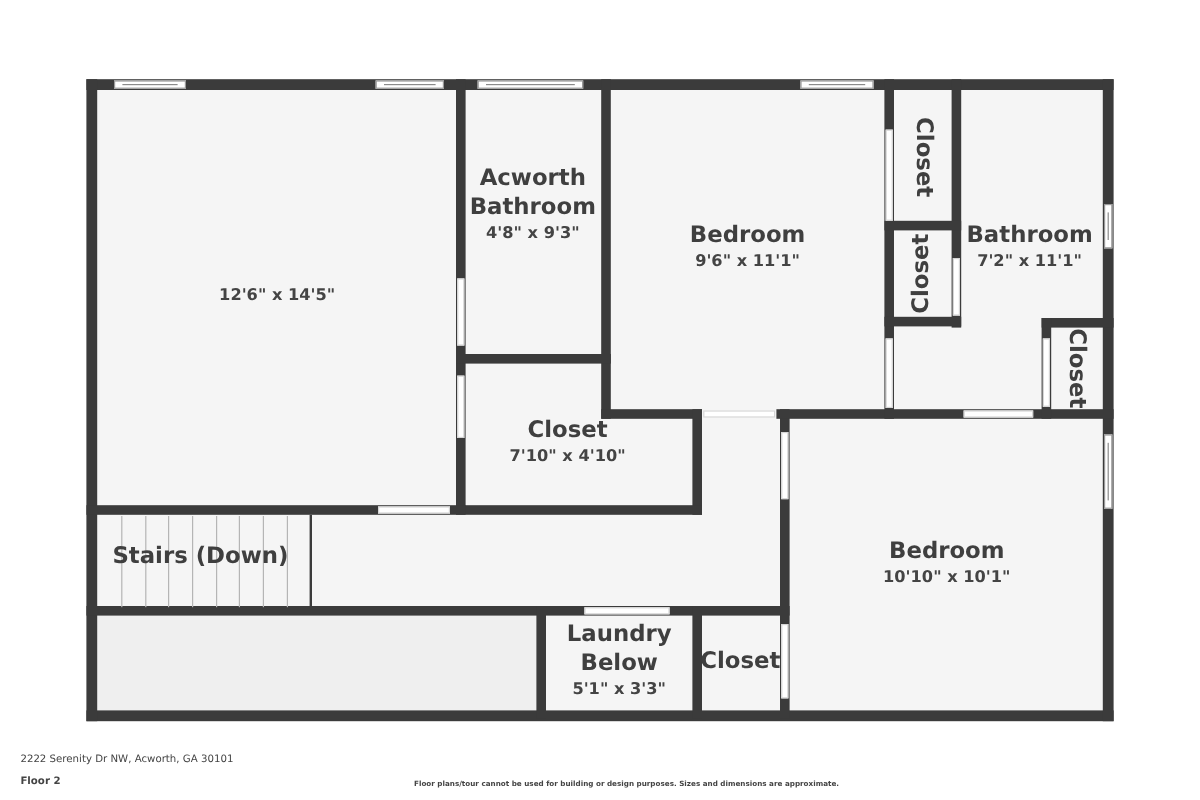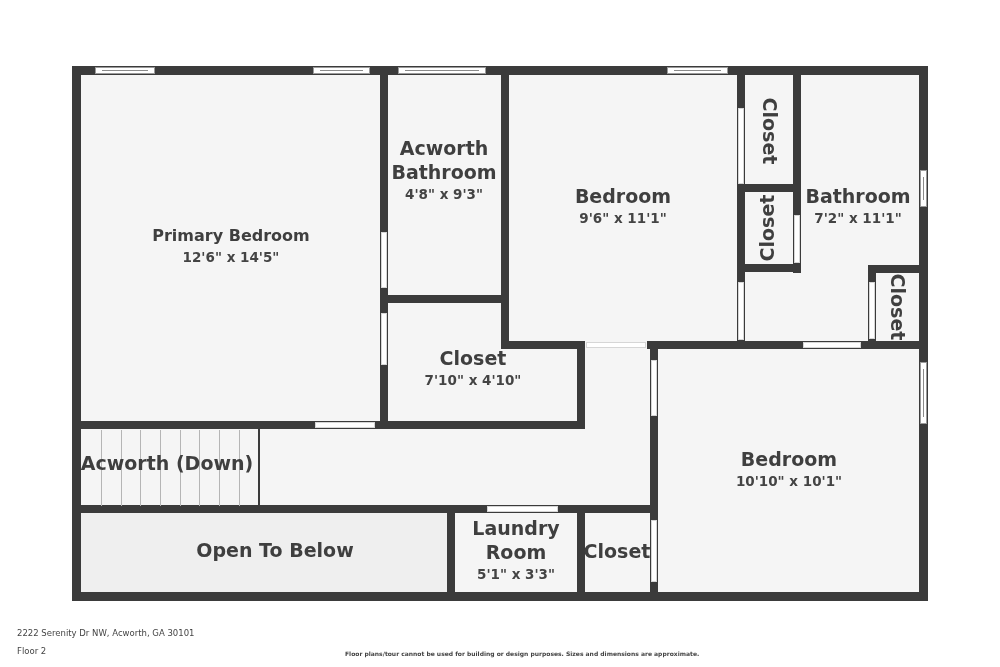--- a/index.html
+++ b/index.html
@@ -17,21 +17,21 @@
   .win.h::after { left: 6px; right: 6px; top: 50%; height: 1px; margin-top: -0.5px; }
   .win.v::after { top: 6px; bottom: 6px; left: 50%; width: 1px; margin-left: -0.5px; }
   .stair { position: absolute; top: 430px; width: 1px; height: 76px; background: #b5b5b5; }
   .label { position: absolute; text-align: center; transform: translate(-50%, -50%); white-space: nowrap; }
   .label .name { font-weight: bold; font-size: 16px; line-height: 22px; display: block; color: #3f3f3f; }
   .label .name.big { font-size: 19px; line-height: 24px; }
   .label .dim { font-weight: bold; font-size: 13.5px; line-height: 20px; display: block; color: #444; }
   .label.rot-cw { transform: translate(-50%, -50%) rotate(90deg); }
   .label.rot-ccw { transform: translate(-50%, -50%) rotate(-90deg); }
   .footer-address { position: absolute; left: 17px; top: 628px; font-size: 8.5px; font-weight: normal; color: #444; }
-  .footer-floor { position: absolute; left: 17px; top: 646px; font-size: 8.5px; font-weight: normal; color: #444; text-align: right; }
+  .footer-floor { position: absolute; left: 17px; top: 646px; font-size: 8.5px; font-weight: bold; color: #444; text-align: right; }
   .footer-disclaimer { position: absolute; left: 345px; top: 650px; font-size: 6px; font-weight: bold; color: #444; }
 </style>
 </head>
 <body>
 
 <div class="plan">
 
   <div class="fill" style="left:80px;top:74px;width:842px;height:520px;"></div>
   <div class="fill otb" style="left:80px;top:513px;width:368px;height:81px;"></div>
 
@@ -83,21 +83,20 @@
   <div class="stair" style="left:101px;"></div>
   <div class="stair" style="left:121px;"></div>
   <div class="stair" style="left:140px;"></div>
   <div class="stair" style="left:160px;"></div>
   <div class="stair" style="left:180px;"></div>
   <div class="stair" style="left:199px;"></div>
   <div class="stair" style="left:219px;"></div>
   <div class="stair" style="left:239px;"></div>
 
   <div class="label" style="left:231px;top:246px;">
-    <span class="name">Primary Bedroom</span>
     <span class="dim">12'6" x 14'5"</span>
   </div>
 
   <div class="label" style="left:444px;top:170px;">
     <span class="name big">Acworth</span>
     <span class="name big">Bathroom</span>
     <span class="dim">4'8" x 9'3"</span>
   </div>
 
   <div class="label" style="left:623px;top:206px;">
@@ -121,30 +120,27 @@
   <div class="label rot-cw" style="left:898px;top:307px;">
     <span class="name big">Closet</span>
   </div>
 
   <div class="label" style="left:473px;top:368px;">
     <span class="name big">Closet</span>
     <span class="dim">7'10" x 4'10"</span>
   </div>
 
   <div class="label" style="left:167px;top:463px;">
-    <span class="name big">Acworth (Down)</span>
+    <span class="name big">Stairs (Down)</span>
   </div>
 
-  <div class="label" style="left:275px;top:550px;">
-    <span class="name big">Open To Below</span>
-  </div>
 
   <div class="label" style="left:516px;top:550px;text-align:center;">
     <span class="name big">Laundry</span>
-    <span class="name big">Room</span>
+    <span class="name big">Below</span>
     <span class="dim">5'1" x 3'3"</span>
   </div>
 
   <div class="label" style="left:617px;top:551px;">
     <span class="name big">Closet</span>
   </div>
 
   <div class="label" style="left:789px;top:469px;">
     <span class="name big">Bedroom</span>
     <span class="dim">10'10" x 10'1"</span>

